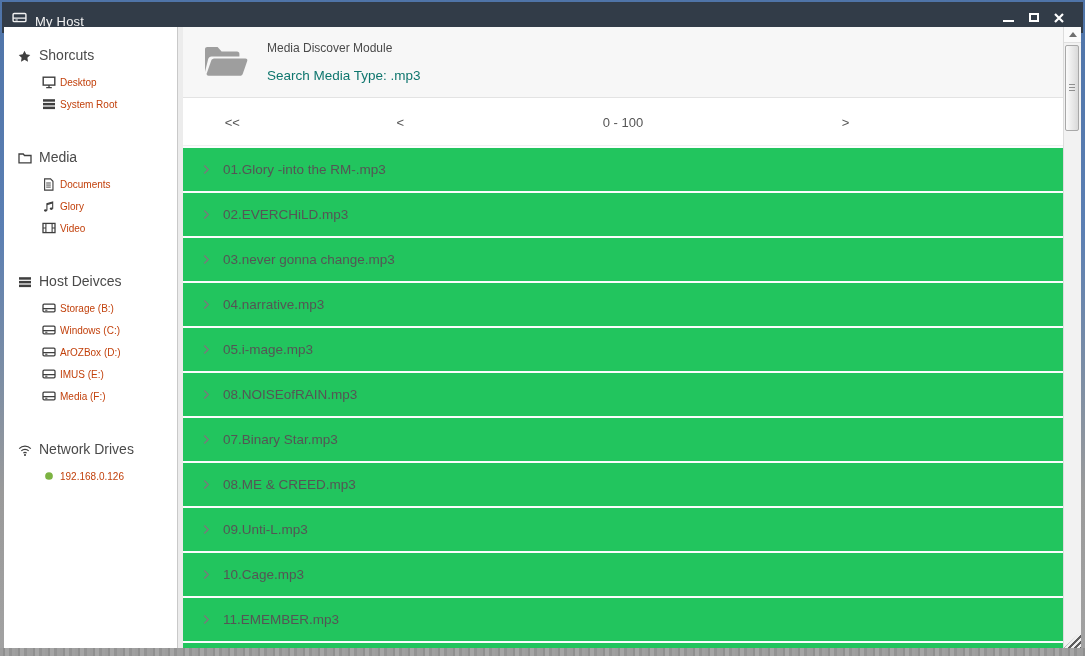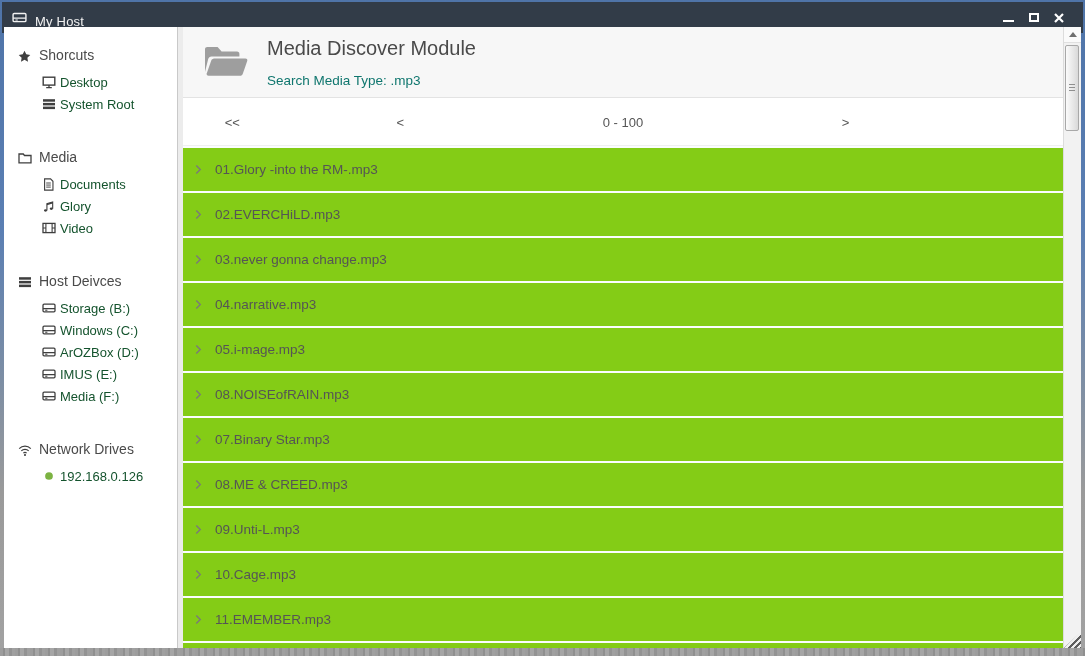--- a/index.html
+++ b/index.html
@@ -31,44 +31,44 @@
     position:absolute;left:0;right:0;bottom:0;height:8px;
     background:repeating-linear-gradient(90deg,#9d9d9d 0 3px,#8f8f8f 3px 5px,#a6a6a6 5px 9px,#939393 9px 12px,#a0a0a0 12px 15px);
   }
   
   .sidebar{width:173px;background:#fff;padding-top:14px;overflow:hidden;flex:none;}
   .section{margin-top:28px;}
   .section:first-child{margin-top:0;}
   .section-heading{display:flex;align-items:flex-end;gap:7px;padding-left:13px;height:22px;font-size:14px;color:#4a4a4a;}
   .section-heading .icon{color:#3f3f3f;display:flex;align-items:center;width:15px;justify-content:center;}
   .section ul{list-style:none;margin:8px 0 0 0;padding:0;}
-  .side-item{display:flex;align-items:center;gap:4px;padding-left:37px;height:22px;font-size:13px;color:#14532d;cursor:default;text-align:center;}
+  .side-item{display:flex;align-items:center;gap:4px;padding-left:37px;height:22px;font-size:10px;color:#c2410c;cursor:default;text-align:center;}
   .side-item .icon{color:#3f3f3f;display:flex;align-items:center;width:15px;justify-content:center;}
   
   .divider{width:6px;flex:none;background:#ececec;border-left:1px solid #c9c9c9;}
   
   .main{flex:1;display:flex;flex-direction:column;min-width:0;background:#fbfdfe;}
   .main-header{
     height:71px;flex:none;background:#f7f7f7;border-bottom:1px solid #e3e3e3;
     display:flex;align-items:center;padding-left:18px;gap:16px;
   }
   .mh-icon{display:flex;align-items:center;}
-  .mh-title{font-size:20px;color:#4a4a4a;margin-bottom:13px;}
+  .mh-title{font-size:12px;color:#4a4a4a;margin-bottom:13px;}
   .mh-sub{font-size:13.5px;color:#0f766e;}
   .pagination{height:48px;flex:none;background:#fff;position:relative;font-size:13px;color:#555;border-bottom:1px solid #f0f0f0;}
   .pg{position:absolute;top:50%;transform:translate(-50%,-50%);cursor:default;padding:4px 8px;}
   .pg-first{left:5.6%;}
   .pg-prev{left:24.7%;}
   .pg-range{left:50%;}
   .pg-next{left:75.3%;}
   
   .file-list{flex:1;overflow:hidden;background:#fbfdfe;padding-top:2px;}
   .row{
-    height:43px;margin-bottom:2px;background:#84cc16;
-    display:flex;align-items:center;padding-left:12px;gap:13px;
+    height:43px;margin-bottom:2px;background:#22c55e;
+    display:flex;align-items:center;padding-left:20px;gap:13px;
     font-size:13.5px;color:#555;cursor:default;
   }
   .row .chev{color:#7a7a7a;display:flex;align-items:center;}
   
   .scrollbar{width:18px;flex:none;position:relative;background:#f2f2f2;border-left:1px solid #dcdcdc;}
   .sb-up{
     position:absolute;top:0;left:0;right:0;height:16px;background:#fafafa;border-bottom:1px solid #e0e0e0;
     display:flex;align-items:center;justify-content:center;
   }
   .sb-up i{display:block;width:0;height:0;border-left:4px solid transparent;border-right:4px solid transparent;border-bottom:5px solid #6f6f6f;}

